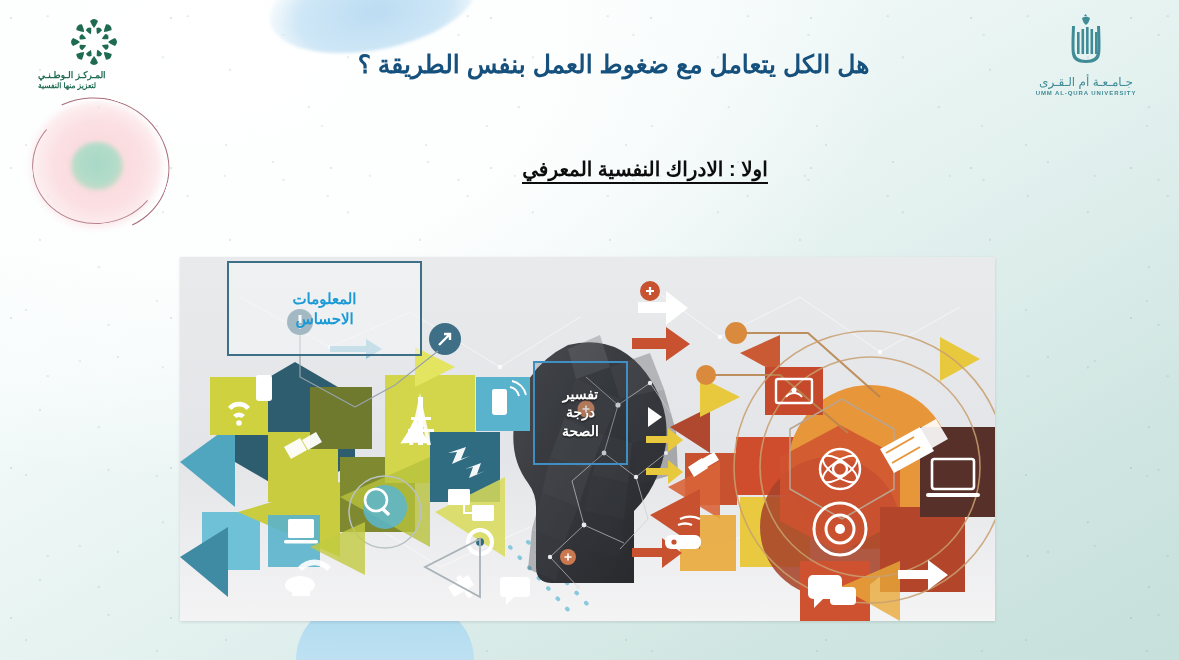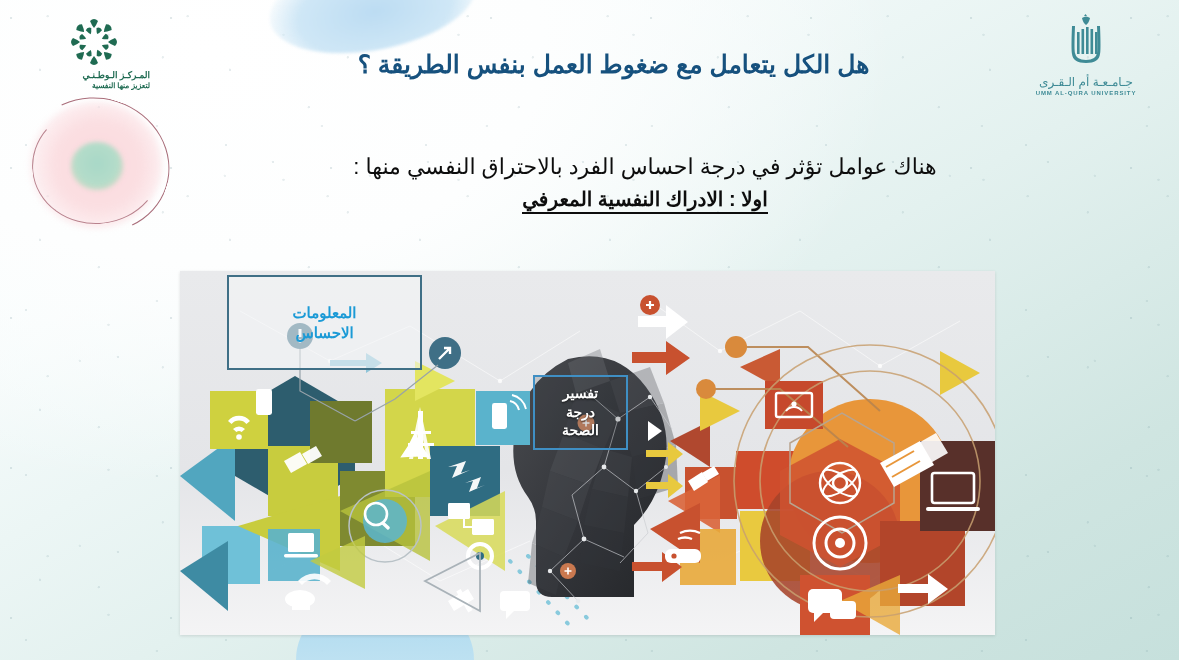--- a/index.html
+++ b/index.html
@@ -62,21 +62,21 @@
     border:1.6px solid transparent; border-top-color:#8d3d4e; border-right-color:#8d3d4e;
     transform:rotate(18deg); opacity:.75;
   }
   .medallion .arc2 {
     position:absolute; inset:10px; border-radius:50%;
     border:1.4px solid transparent; border-bottom-color:#8d3d4e; border-left-color:#8d3d4e;
     transform:rotate(-6deg); opacity:.6;
   }
 
   
-  .logo-left { position:absolute; left:38px; top:18px; width:112px; text-align:right; }
+  .logo-left { position:absolute; left:38px; top:18px; width:112px; text-align:left; }
   .logo-left .mark { display:block; margin:0 auto; }
   .logo-left .t1 { font-size:9px; font-weight:bold; color:#1f6b52; letter-spacing:1.2px; margin-top:4px; }
   .logo-left .t2 { font-size:7.5px; font-weight:bold; color:#1f6b52; letter-spacing:.6px; margin-top:1px; }
 
   .logo-right { position:absolute; right:34px; top:14px; width:118px; text-align:center; }
   .logo-right .t1 { font-size:12px; font-weight:normal; color:#3f8b96; letter-spacing:1.5px; margin-top:3px; }
   .logo-right .t2 { font-size:6px; font-weight:bold; color:#3f8b96; letter-spacing:.9px; margin-top:1px; }
 
   
   .title {
@@ -87,21 +87,21 @@
   }
   .body-lines { position:absolute; right:34px; top:152px; width:1000px; text-align:center; }
   .body-lines .l1 { font-size:22px; color:#0d0d0d; line-height:1.35; }
   .body-lines .l2 {
     font-size:20px; font-weight:bold; color:#0d0d0d; margin-top:5px;
     display:inline-block; border-bottom:2px solid #0d0d0d; padding-bottom:1px;
   }
 
   
   .info {
-    position:absolute; left:180px; top:271px; width:815px; height:364px;
+    position:absolute; left:180px; top:257px; width:815px; height:364px;
     overflow:hidden; background:#000000;
     box-shadow:0 1px 3px rgba(0,0,0,.12);
   }
   .info .canvas { position:absolute; inset:0; }
 
   
   .lbl-info-box {
     position:absolute; left:47px; top:4px; width:195px; height:95px;
     border:2.5px solid #3f6f86; background:rgba(244,246,248,.55);
     display:flex; flex-direction:column; align-items:center; justify-content:center; gap:3px;
@@ -115,21 +115,21 @@
     display:flex; align-items:center; justify-content:center;
   }
   .arrow-banner .head {
     position:absolute; left:139px; top:0; width:0; height:0;
     border-top:30px solid transparent; border-bottom:30px solid transparent;
     border-right:0; border-left:56px solid #f71d0c;
   }
   .arrow-banner .txt { font-size:15px; font-weight:bold; color:#9c1210; }
 
   .lbl-head-box {
-    position:absolute; left:353px; top:104px; width:95px; height:75px;
+    position:absolute; left:353px; top:104px; width:95px; height:104px;
     border:2px solid #3f8fc4; background:rgba(40,44,48,.18);
     display:flex; flex-direction:column; align-items:center; justify-content:center; gap:1px;
   }
   .lbl-head-box span { font-size:14px; font-weight:bold; color:#ffffff; line-height:1.25;
     text-shadow:0 1px 2px rgba(0,0,0,.7); }
 </style>
 </head>
 <body>
 
 <div class="slide">
@@ -217,21 +217,20 @@
       <path d="M22,2 l1.5,-2 l1.5,2 z"></path>
     </g>
   </svg>
   <div class="t1">جـامـعـة أم الـقـرى</div>
   <div class="t2">UMM AL-QURA UNIVERSITY</div>
 </div>
 
 <div class="title">هل الكل يتعامل مع ضغوط العمل بنفس الطريقة ؟</div>
 
 <div class="body-lines">
-  <div class="l1">هناك عوامل تؤثر في درجة احساس الفرد بالاحتراق النفسي منها :</div>
   <div><span class="l2">اولا : الادراك النفسية المعرفي</span></div>
 </div>
 
 <div class="info">
   <svg class="canvas" viewBox="0 0 815 364" preserveAspectRatio="none">
     <defs>
       <linearGradient id="bgg" x1="0" y1="0" x2="0" y2="1">
         <stop offset="0%" stop-color="#e9eaec"></stop>
         <stop offset="55%" stop-color="#e4e5e8"></stop>
         <stop offset="100%" stop-color="#f4f4f5"></stop>

